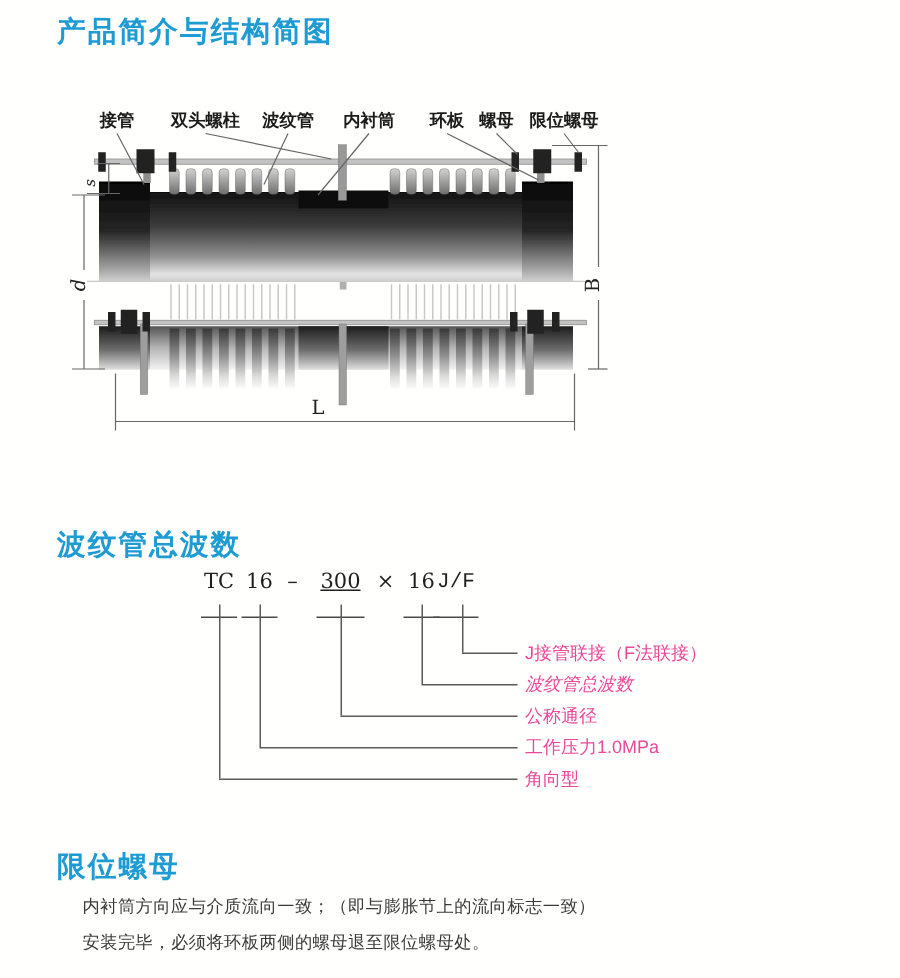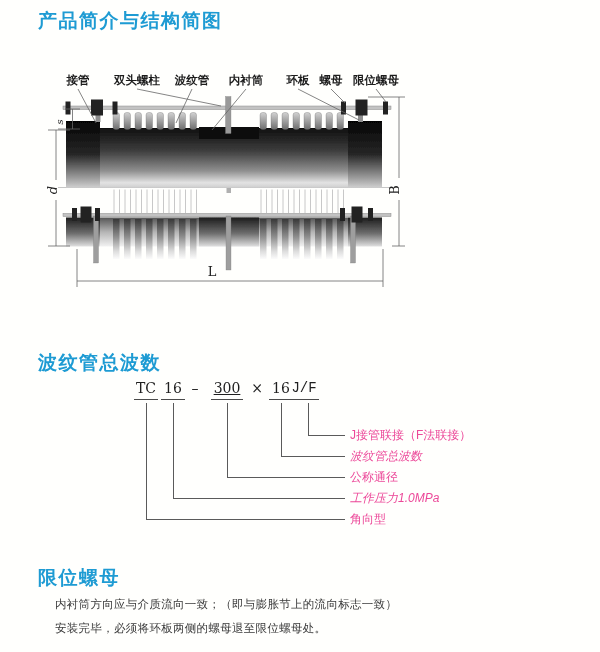--- a/index.html
+++ b/index.html
@@ -3,21 +3,21 @@
 <meta charset="utf-8">
 <style>
   html,body{margin:0;padding:0;background:#e8e8e8;}
   .page{position:relative;width:600px;height:652px;background:#fffffd;
         font-family:"Liberation Sans","DejaVu Sans",sans-serif;overflow:hidden;}
   .sec-head{position:absolute;left:38px;margin:0;font-size:19px;font-weight:bold;
             color:#1e9bd3;letter-spacing:1.5px;white-space:nowrap;}
   
   .seg{position:absolute;top:380px;text-align:center;
        font-family:"DejaVu Serif","Liberation Serif",serif;font-size:14px;color:#1f1f1f;}
-  .seg.u{border-bottom:1px solid #4a4a4a;padding-bottom:3px;}
+  .seg.u{border-bottom:1px solid #4a4a4a;padding-bottom:15px;}
   .vline{position:absolute;width:1px;background:#5a5a5a;}
   .hline{position:absolute;height:1px;background:#5a5a5a;}
   .ann{position:absolute;left:350px;font-size:12px;color:#ec4899;white-space:nowrap;}
   
   .body-line{position:absolute;left:55px;font-size:11.5px;color:#3a3a3a;
              white-space:nowrap;letter-spacing:0.3px;}
   
   .diagram{position:absolute;left:40px;top:65px;width:400px;height:235px;}
   .plabel{font-family:"Liberation Sans","DejaVu Sans",sans-serif;font-size:11.5px;
           font-weight:bold;fill:#1c1c1c;}
@@ -241,21 +241,21 @@
     <div class="vline" style="left:146px;top:403px;height:116px;"></div>
     <div class="hline" style="left:308px;top:435px;width:37px;"></div>
     <div class="hline" style="left:281px;top:456px;width:64px;"></div>
     <div class="hline" style="left:227px;top:477px;width:118px;"></div>
     <div class="hline" style="left:173px;top:498px;width:172px;"></div>
     <div class="hline" style="left:146px;top:519px;width:199px;"></div>
 
     <div class="ann" style="top:427px;">J接管联接（F法联接）</div>
     <div class="ann" style="top:448px;font-style:italic;">波纹管总波数</div>
     <div class="ann" style="top:469px;">公称通径</div>
-    <div class="ann" style="top:490px;font-style:italic;">工作压力1.0MPa</div>
+    <div class="ann" style="top:490px;">工作压力1.0MPa</div>
     <div class="ann" style="top:511px;">角向型</div>
   </div>
 
   <h2 class="sec-head" style="top:565px;">限位螺母</h2>
   <div class="body-line" style="top:597px;">内衬筒方向应与介质流向一致；（即与膨胀节上的流向标志一致）</div>
   <div class="body-line" style="top:621px;">安装完毕，必须将环板两侧的螺母退至限位螺母处。</div>
 
 </div>
 
 </body></html>

